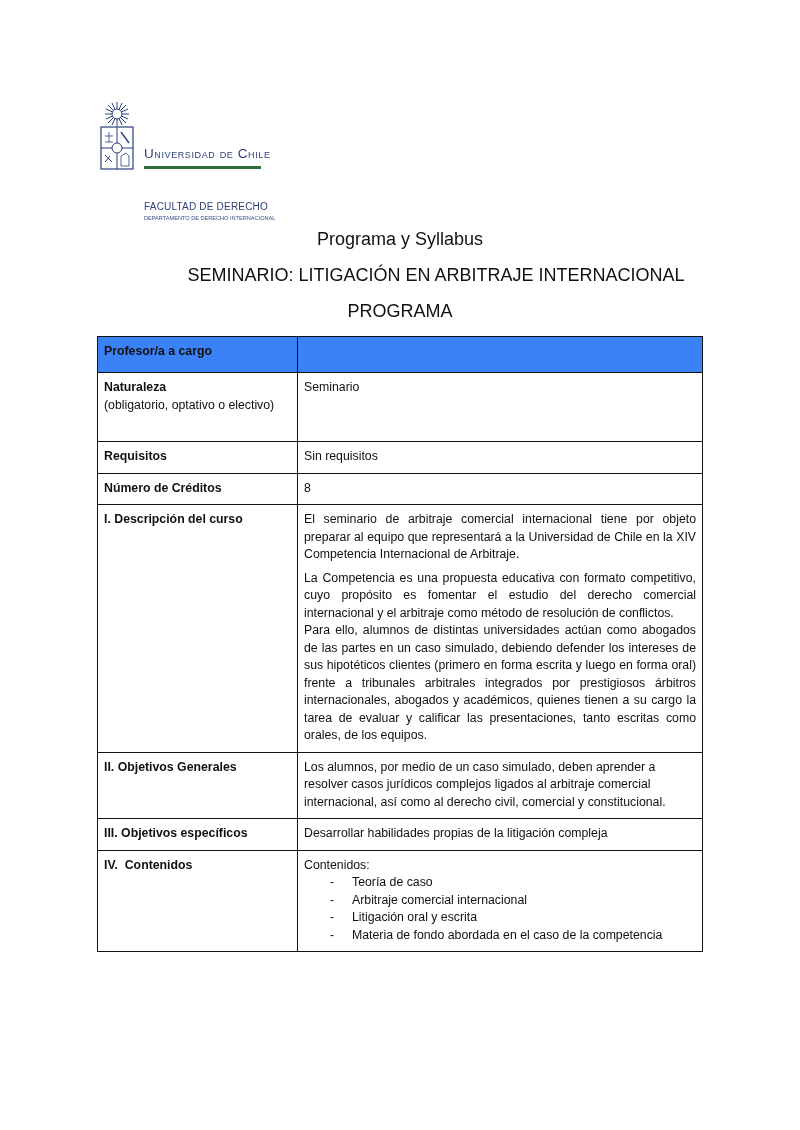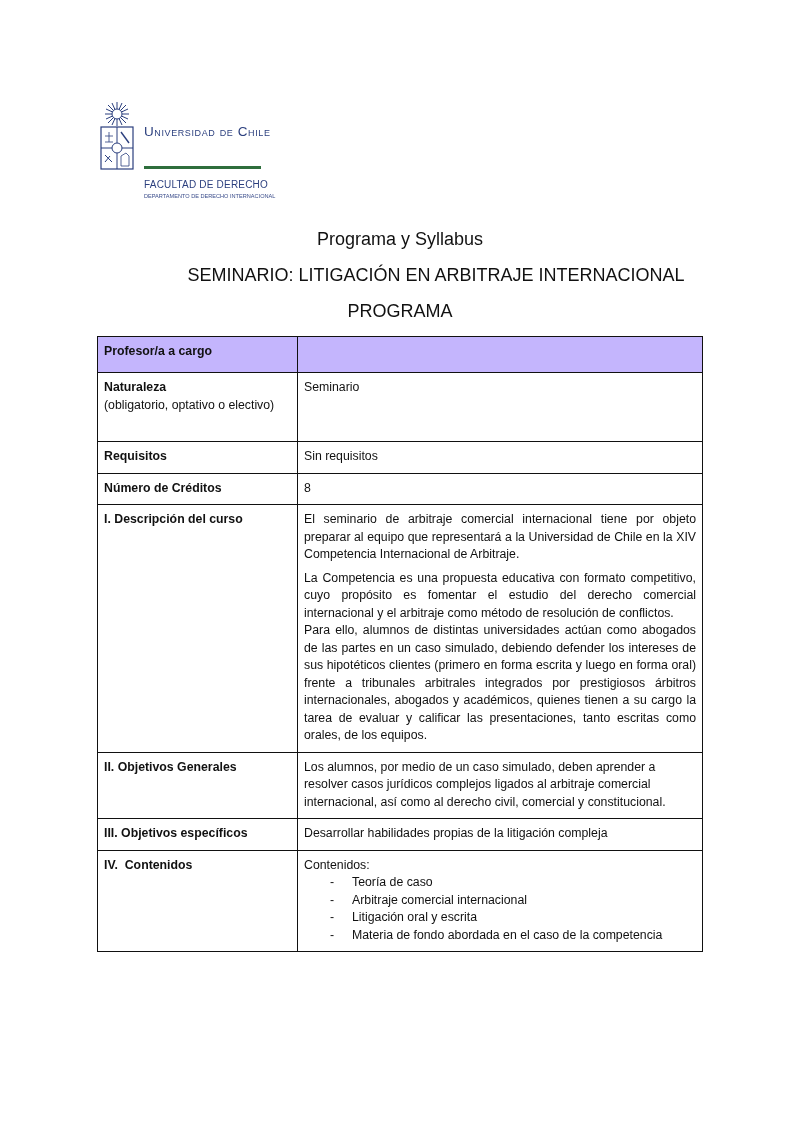--- a/index.html
+++ b/index.html
@@ -3,39 +3,39 @@
 <meta charset="utf-8">
 <style>
   html, body { margin: 0; padding: 0; background: #ffffff; }
   body { width: 800px; height: 1130px; position: relative; overflow: hidden;
          font-family: "Liberation Sans", "DejaVu Sans", sans-serif; color: #111; }
 
   
   .logo { position: absolute; left: 100px; top: 100px; width: 200px; height: 72px; }
   .crest { position: absolute; left: 0; top: 0; width: 34px; height: 70px; }
   .logo-text { position: absolute; left: 44px; top: 25px; color: #2b3f7e; }
-  .logo-uni { font-size: 13.5px; letter-spacing: 0.6px; line-height: 14px; white-space: nowrap; font-variant: small-caps; }
+  .logo-uni { font-size: 13.5px; letter-spacing: 0.6px; line-height: 14px; white-space: nowrap; font-variant: small-caps; margin-top: 22px; }
   .logo-fac { font-size: 10px; letter-spacing: 0.2px; line-height: 12px; white-space: nowrap; margin-top: 40px; }
   .logo-dep { font-size: 5.6px; letter-spacing: 0px; line-height: 10px; white-space: nowrap; color: #3a4c8a; }
   .logo-bar { position: absolute; left: 44px; top: 66px; width: 117px; height: 3px; background: #2e6e3c; }
 
   
   .heading { position: absolute; left: 0; width: 800px; text-align: center; font-weight: normal; font-size: 18px; }
   .h1 { top: 229px; }
   .h2 { top: 265px; margin-left: 36px; }
   .h3 { top: 301px; }
 
   
   table.prog { position: absolute; left: 97px; top: 336px; width: 606px; border-collapse: collapse;
                font-size: 12.3px; line-height: 17.5px; }
   table.prog td { border: 1.6px solid #111; vertical-align: top; padding: 6px 6px 7px 6px; }
   table.prog td.lbl { width: 187px; font-weight: bold; }
   table.prog td.val { text-align: left; }
   .sub { font-weight: normal; }
-  .shaded td { background: #c4b5fd; }
+  .shaded td { background: #3b82f6; }
   .justify { text-align: justify; }
   .para { margin: 0 0 6px 0; text-align: justify; }
   .para.last { margin-bottom: 0; }
   .content-list { list-style: none; margin: 0; padding: 0 0 0 26px; }
   .content-list li { position: relative; padding-left: 22px; }
   .content-list li .dash { position: absolute; left: 0; top: 0; }
 </style>
 </head>
 <body>
 

